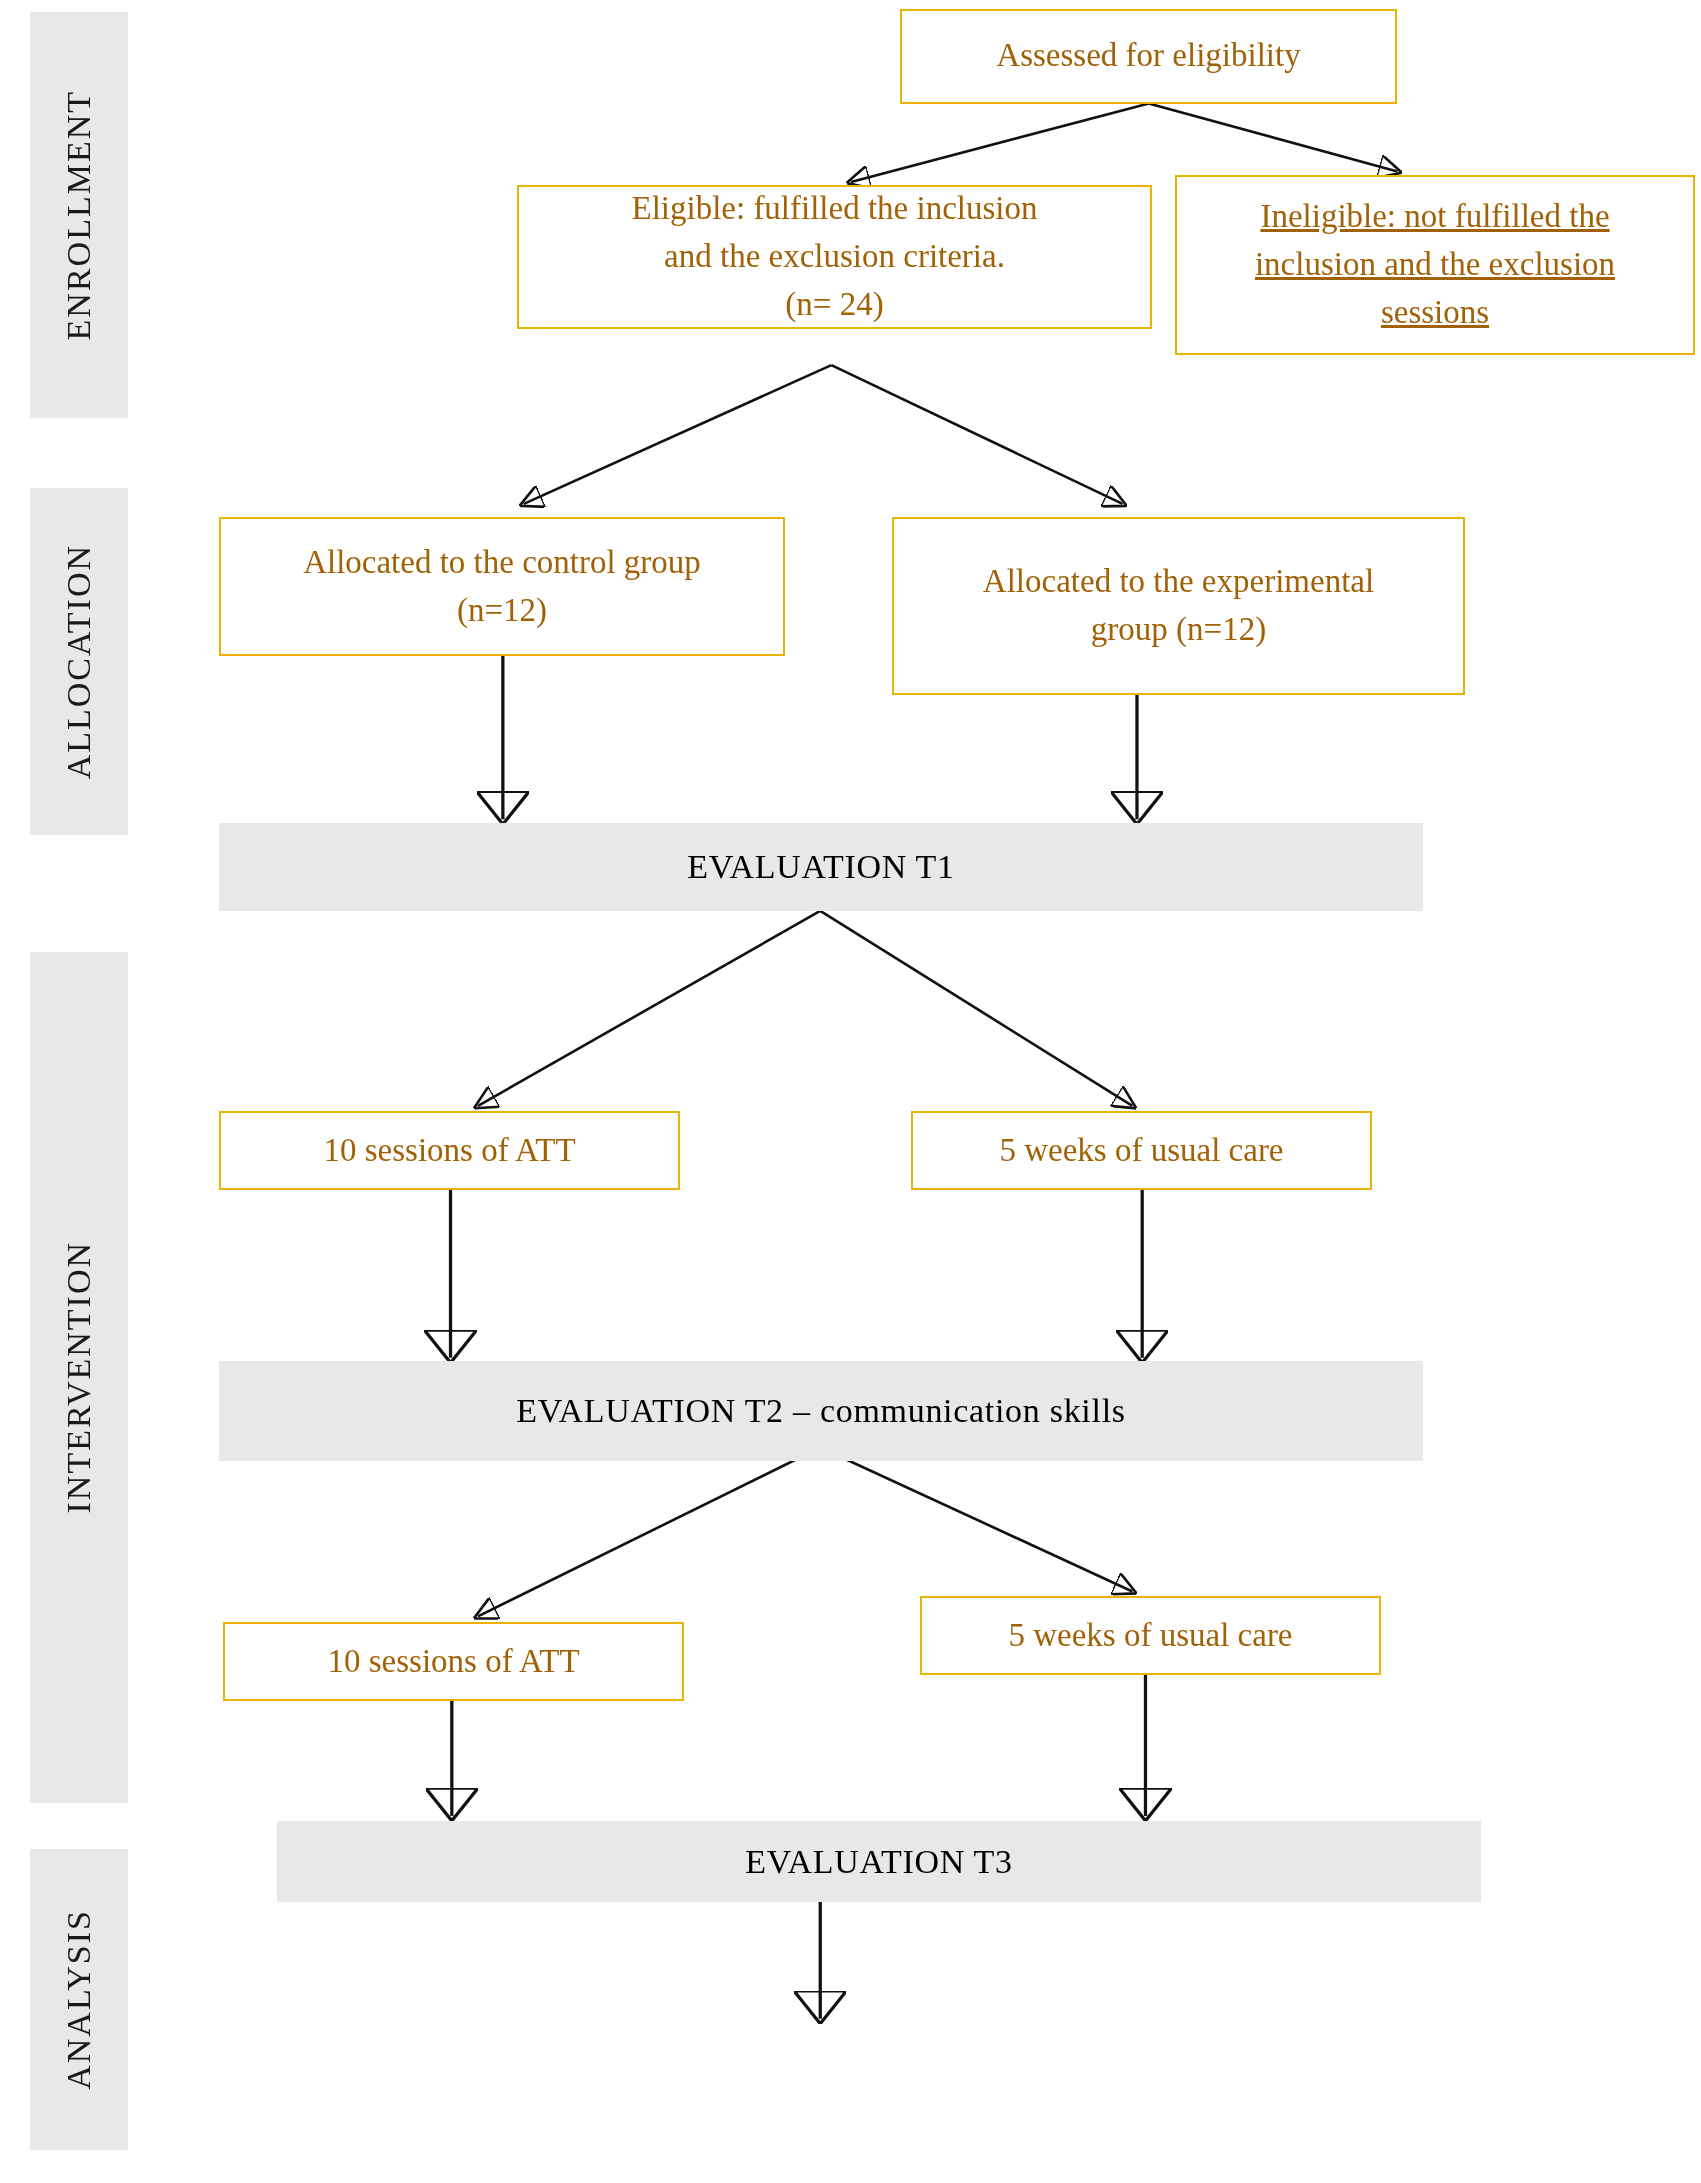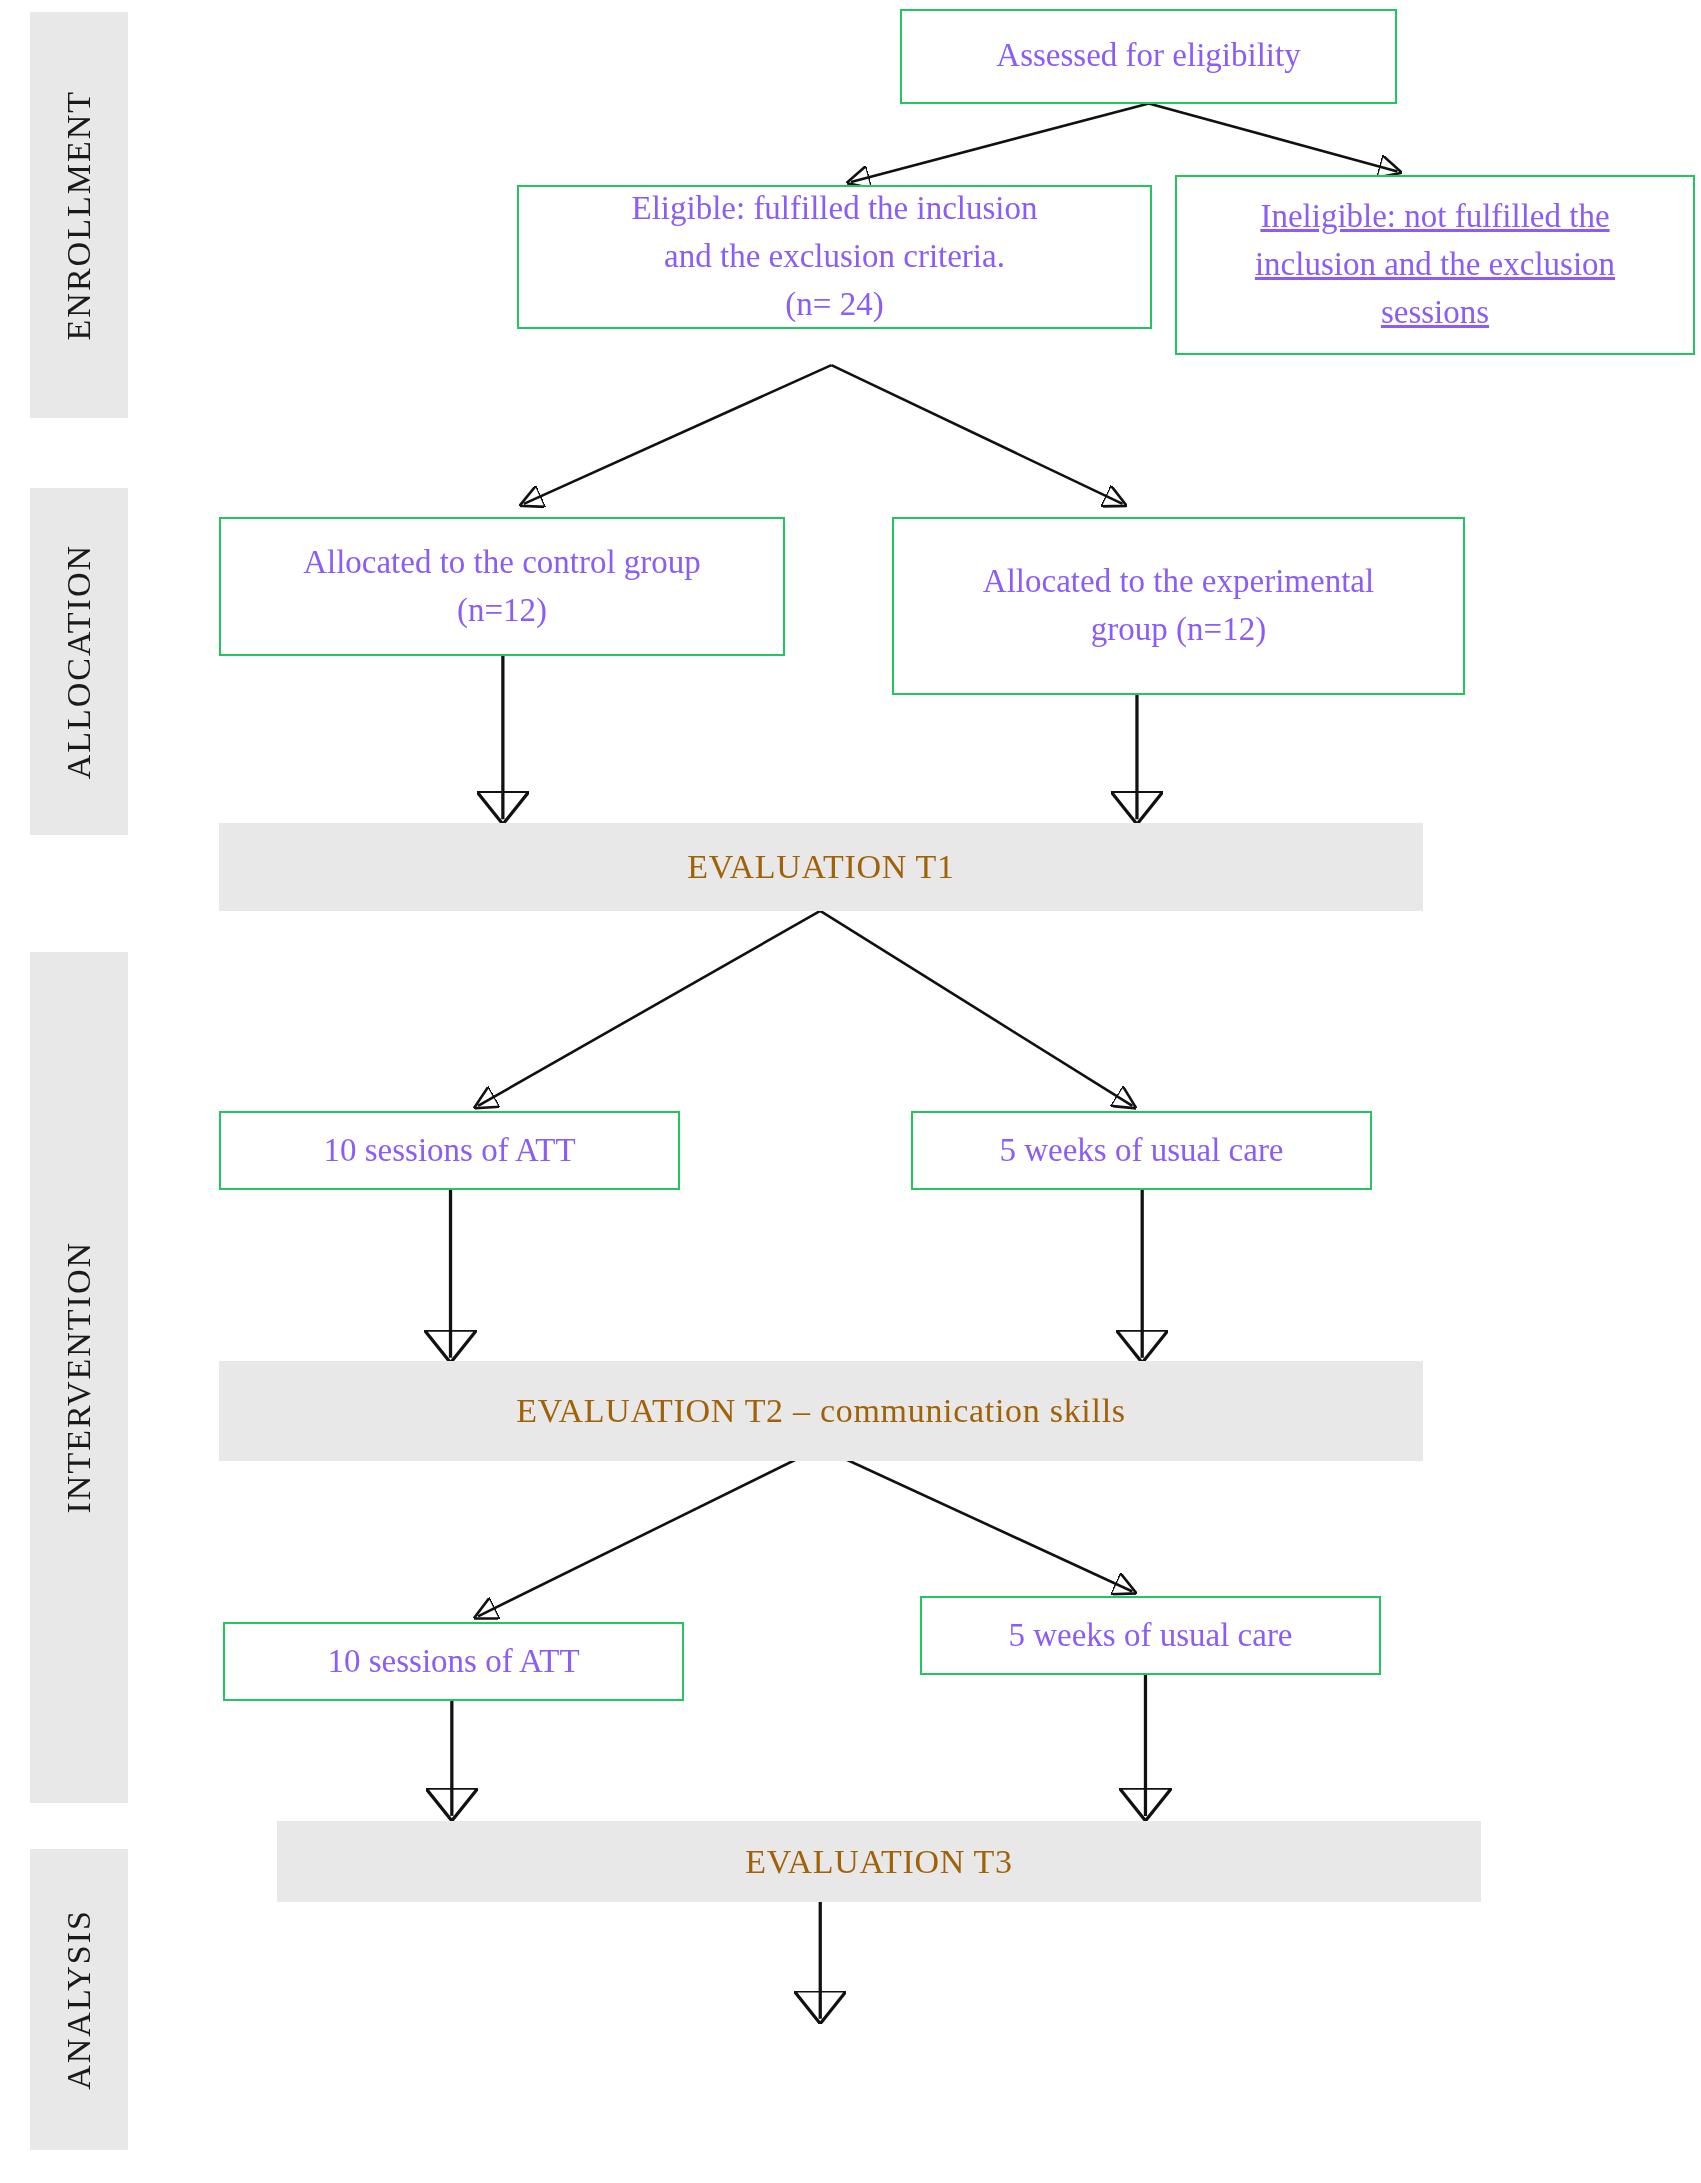--- a/index.html
+++ b/index.html
@@ -32,42 +32,42 @@
     color: #1a1a1a;
     font-size: 34px;
     font-family: "Liberation Serif", "DejaVu Serif", serif;
   }
 
   
   .node {
     position: absolute;
     box-sizing: border-box;
     background: #ffffff;
-    border: 2px solid #22c55e;
+    border: 2px solid #eab308;
     display: flex;
     align-items: center;
     justify-content: center;
     text-align: center;
-    color: #8b5cf6;
+    color: #a16207;
     font-size: 33px;
     line-height: 1.45;
     padding: 3.9px 9.2px;
   }
   .node .node-text { display: block; width: 100%; }
 
   
   .band {
     position: absolute;
     box-sizing: border-box;
     background: #e8e8e8;
     display: flex;
     align-items: center;
     justify-content: center;
     text-align: center;
-    color: #a16207;
+    color: #000000;
     font-size: 34px;
     letter-spacing: 0.7px;
   }
 
   
   #connectors {
     position: absolute;
     left: 0;
     top: 0;
     width: 1702px;

